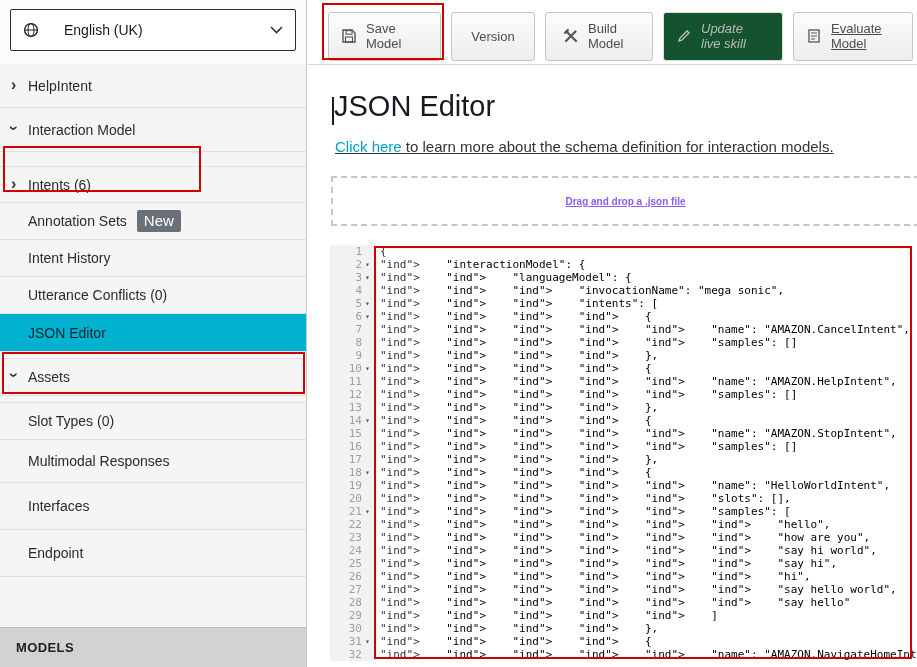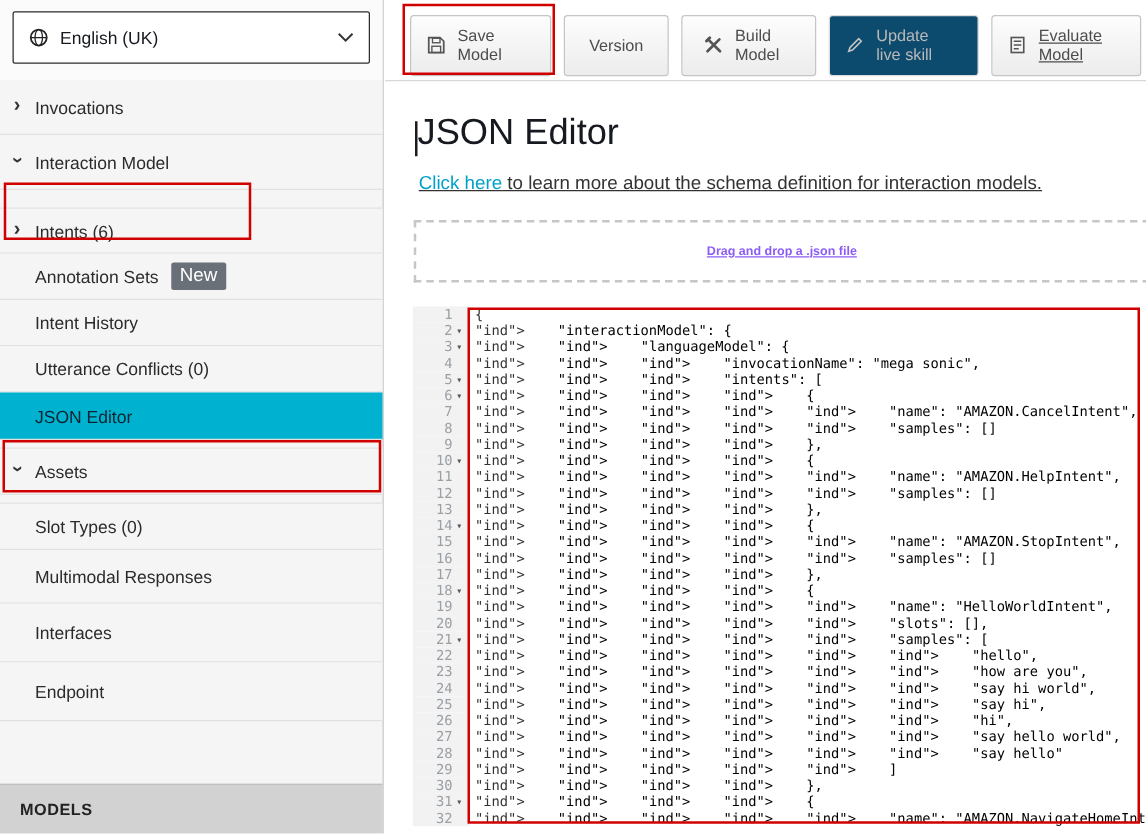--- a/index.html
+++ b/index.html
@@ -6,21 +6,21 @@
   .page { position:relative; width:917px; height:667px; overflow:hidden;
           font-family:"Liberation Sans", sans-serif; background:#fff; }
 
   
   .sidebar { position:absolute; left:0; top:0; width:307px; height:667px;
              background:#f5f5f5; border-right:1px solid #c9c9c9;
              display:flex; flex-direction:column; box-sizing:border-box; }
   .lang-wrap { height:64px; background:#fbfbfb; padding:9px 10px 0 10px; box-sizing:border-box; }
   .lang-select { height:40px; background:#fff; border:1px solid #2d2d2d; border-radius:2px;
                  display:flex; align-items:center; padding:0 12px; cursor:pointer; }
-  .lang-label { margin-left:9px; font-size:14px; color:#16191f; flex:1; }
+  .lang-label { margin-left:25px; font-size:14px; color:#16191f; flex:1; }
   .section-header { height:40px; background:#d2d2d2; border-top:1px solid #bfbfbf;
                     display:flex; align-items:center; padding:0 16px;
                     font-size:13px; font-weight:bold; color:#222; letter-spacing:.4px; }
   .section-header.models { margin-top:auto; height:39px; }
   .nav { display:flex; flex-direction:column; }
   .nav-item { position:relative; display:flex; align-items:center; padding-left:28px;
               border-bottom:1px solid #e1e1e1; font-size:14px; color:#2b2b2b;
               cursor:pointer; box-sizing:border-box; background:#f5f5f5; }
   .nav-item .chev { position:absolute; left:11px; top:50%; transform:translateY(-58%);
                     font-size:16px; font-weight:bold; color:#333; line-height:1; }
@@ -36,21 +36,21 @@
   .tbtn { height:49px; border:1px solid #c5c5c5; border-radius:3px;
           background:linear-gradient(#fdfdfd,#ececec); color:#4c4c4c; font-size:13px;
           display:flex; align-items:center; gap:9px; padding:0 12px; cursor:pointer;
           box-sizing:border-box; font-family:"Liberation Sans", sans-serif; }
   .tbtn .lbl { line-height:15px; text-align:left; }
   .tbtn.w-save { width:113px; }  .tbtn.w-save .lbl { width:48px; }
   .tbtn.w-version { width:84px; justify-content:center; }
   .tbtn.w-build { width:108px;padding-left:17px; } .tbtn.w-build .lbl { width:48px; }
   .tbtn.w-update { width:120px; } .tbtn.w-update .lbl { width:62px; }
   .tbtn.w-evaluate { width:120px; } .tbtn.w-evaluate .lbl { width:62px;text-decoration:underline; }
-  .tbtn.disabled { background:#0c4a6e; color:#b9b9b9; border-color:#dcdcdc; cursor:default; }
+  .tbtn.disabled { background:#14532d; color:#b9b9b9; border-color:#dcdcdc; cursor:default;font-style:italic; }
   .tbtn.disabled svg * { stroke:#c4c4c4; }
 
   .page-title { position:absolute; left:26px; top:90px; margin:0; font-size:29px;
                 font-weight:400; color:#16191f; }
   .caret { position:absolute; left:24px; top:97px; width:2px; height:28px; background:#1b1b1b; }
   .intro { position:absolute; left:27px; top:138px; margin:0; font-size:15px; color:#333;text-decoration:underline; }
   .intro a { color:#00a1c9; text-decoration:none; cursor:pointer; }
 
   .dropzone { position:absolute; left:23px; right:-3px; top:176px; height:50px;
               border:2px dashed #c6c6c6; box-sizing:border-box; display:flex;
@@ -97,21 +97,21 @@
             <path d="M1 1 L6.5 6.5 L12 1" fill="none" stroke="#333" stroke-width="1.6"></path>
           </svg>
         </span>
       </div>
     </div>
 
 
     <nav class="nav">
       <div class="nav-item" style="height:44px">
         <span class="chev">›</span>
-        <span>Invocations</span>
+        <span>HelpIntent</span>
       </div>
       <div class="nav-item" style="height:44px">
         <span class="chev down">›</span>
         <span>Interaction Model</span>
       </div>
       <div class="nav-item" style="height:37px;margin-top:14px;border-top:1px solid #e1e1e1">
         <span class="chev">›</span>
         <span>Intents (6)</span>
       </div>
       <div class="nav-item" style="height:37px">

